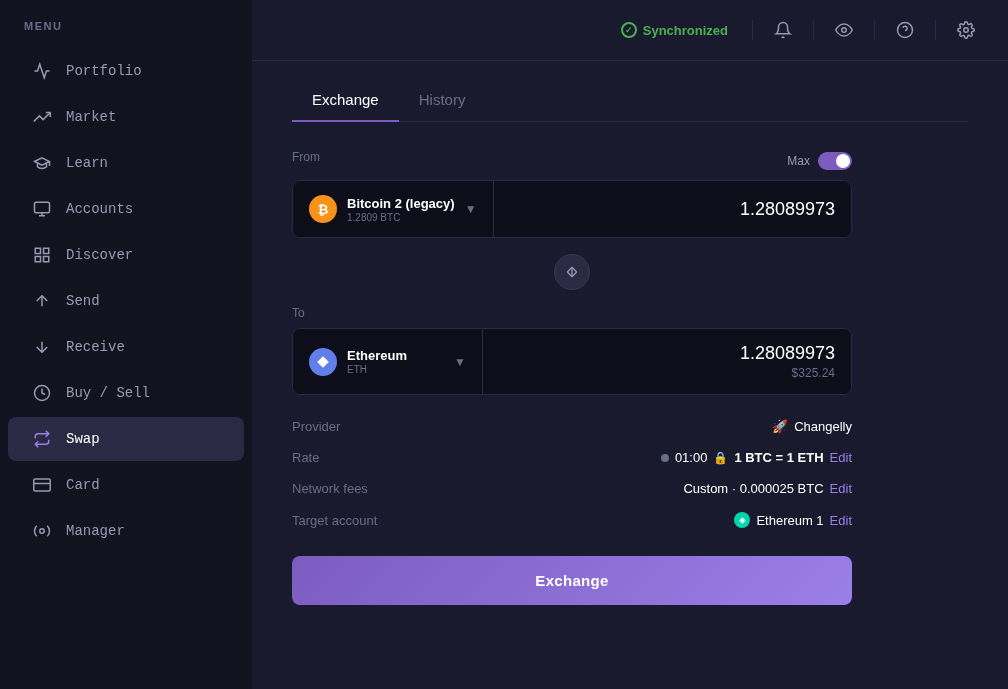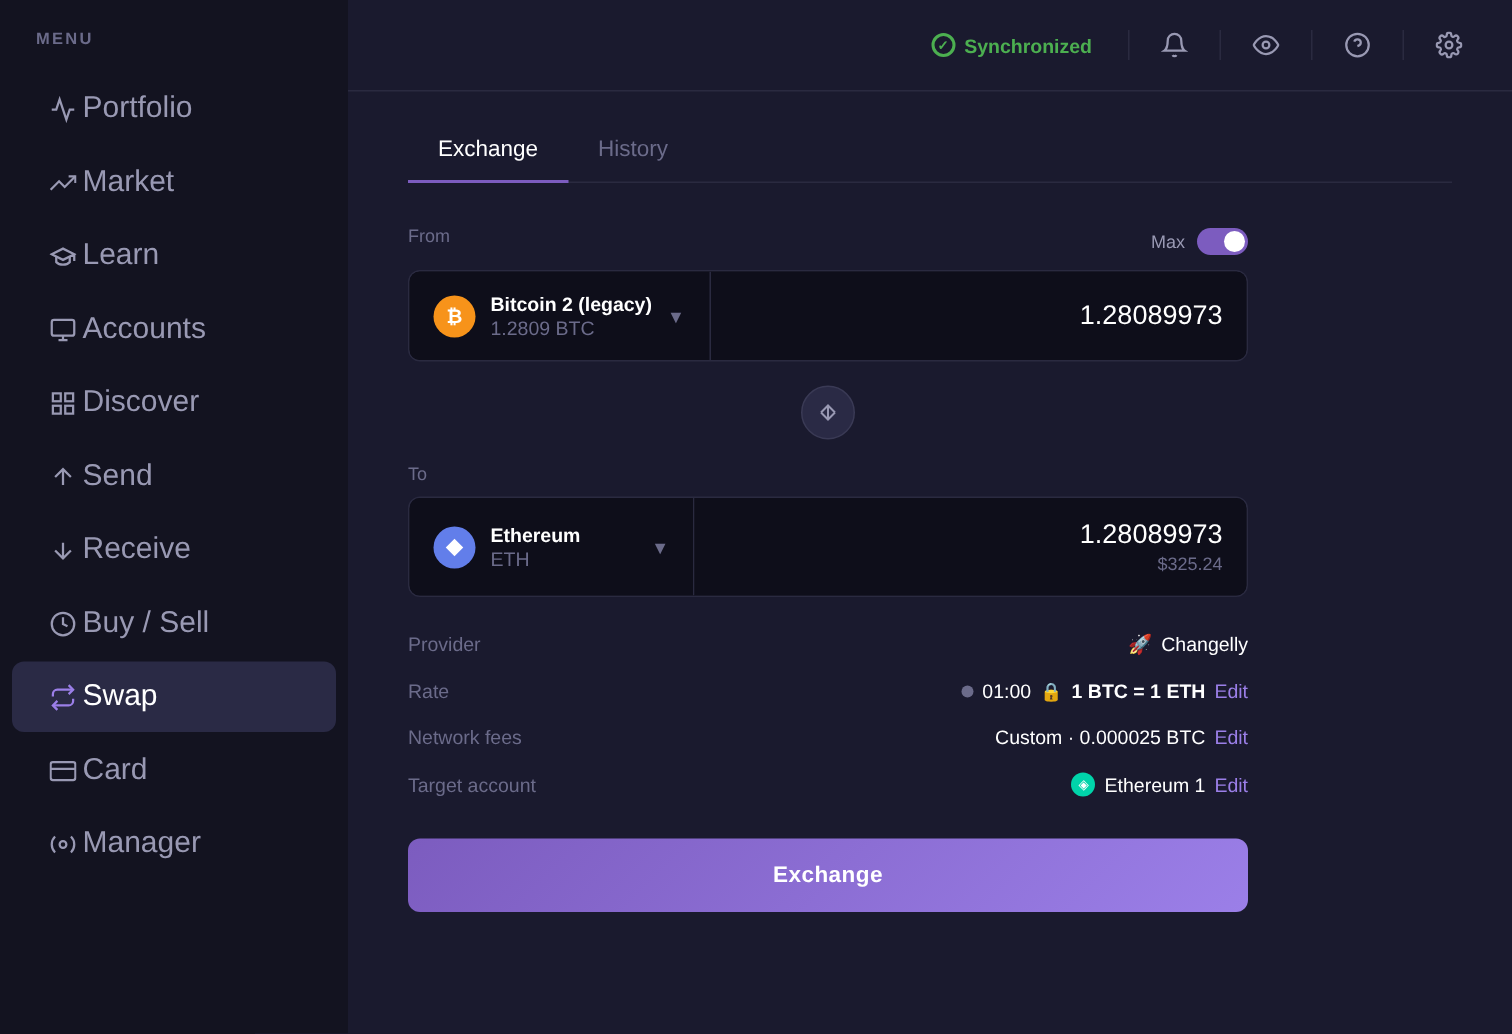--- a/index.html
+++ b/index.html
@@ -7,47 +7,48 @@
       width: 1008px;
       height: 689px;
       background: #1a1a2e;
       font-family: -apple-system, BlinkMacSystemFont, 'Segoe UI', sans-serif;
       display: flex;
       overflow: hidden;
     }
 
     
     .sidebar {
-      width: 232px;
+      width: 252px;
       background: #131320;
       height: 100%;
       display: flex;
       flex-direction: column;
       padding: 20px 0;
       flex-shrink: 0;
     }
     .menu-label {
       color: #6b6b8a;
       font-size: 11px;
       font-weight: 700;
       letter-spacing: 1.5px;
       padding: 0 24px 16px;
     }
     .nav-item {
       display: flex;
       align-items: center;
-      gap: 3px;
+      gap: 14px;
       padding: 12px 24px;
       cursor: pointer;
       border-radius: 8px;
       margin: 1px 8px;
       color: #9999b3;
-      font-size: 20px;
+      font-size: 14px;
       font-weight: 500;
       transition: background 0.2s;
+      font-family: Liberation Mono, monospace;
     }
     .nav-item.active {
       background: #2a2a45;
       color: #fff;
       text-align: center;
     }
     .nav-icon {
       width: 20px;
       height: 20px;
       display: flex;
@@ -222,21 +223,21 @@
     }
     .currency-info {
       flex: 1;
     }
     .currency-name {
       font-size: 13px;
       font-weight: 600;
       color: #fff;
     }
     .currency-sub {
-      font-size: 13px;
+      font-size: 10px;
       color: #6b6b8a;
       margin-top: 1px;
     }
     .chevron-down {
       color: #6b6b8a;
       font-size: 12px;
     }
     .amount-field {
       flex: 1;
       display: flex;

